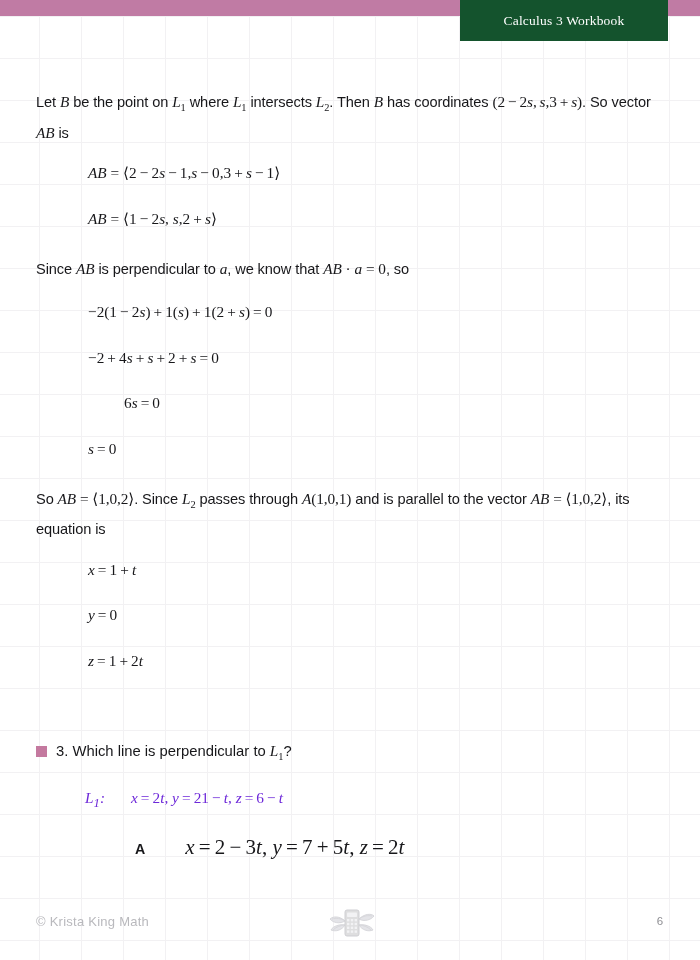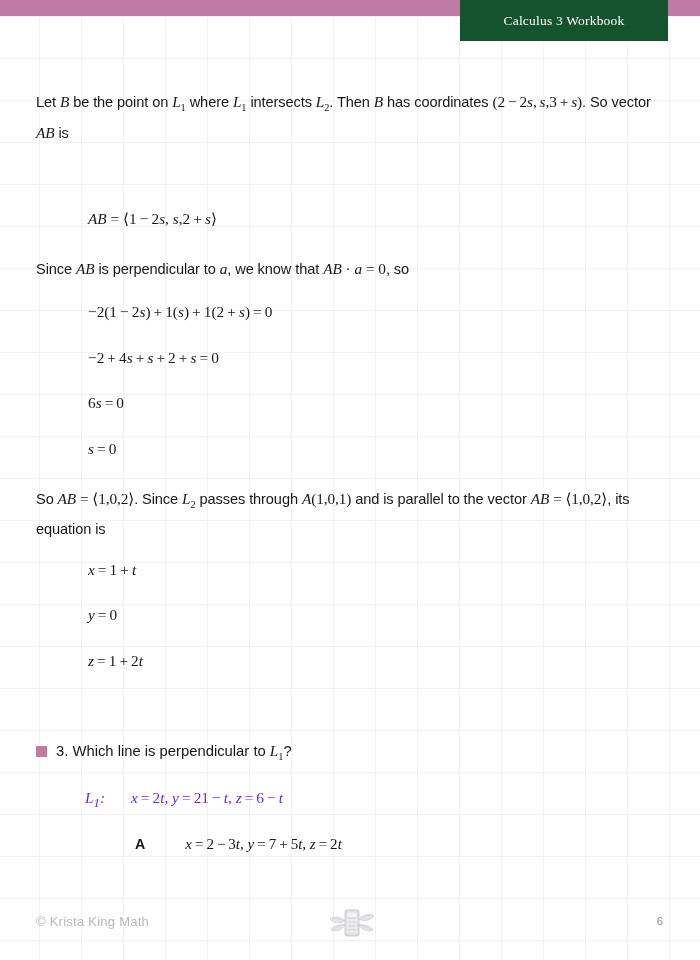--- a/index.html
+++ b/index.html
@@ -137,21 +137,21 @@
   }
   #choice-a .choice-letter {
     font-family: "Liberation Sans", sans-serif;
     font-weight: bold;
     font-size: 14.2px;
     color: #17171a;
   }
   #choice-a .gap { display: inline-block; width: 40px; }
   #choice-a .choice-body {
     font-family: "Liberation Serif", serif;
-    font-size: 15px;
+    font-size: 21px;
     color: #17171a;
   }
 
   
   #footer {
     position: absolute;
     left: 0; top: 900px;
     width: 700px; height: 60px;
     z-index: 2;
   }
@@ -187,35 +187,38 @@
 <div id="header-title-box">
   <span class="title-text">Calculus 3 Workbook</span>
 </div>
 
 <div id="content">
 
   <div class="para" id="para-1" style="top:78px;">
     <span>Let&nbsp;<span class="m">B</span> be the point on <span class="m">L<sub>1</sub></span> where <span class="m">L<sub>1</sub></span> intersects <span class="m">L<sub>2</sub></span>. Then <span class="m">B</span> has coordinates <span class="mu">(2 − 2<i>s</i>, <i>s</i>,3 + <i>s</i>)</span>. So vector <span class="m">AB</span> is</span>
   </div>
 
+  <div class="eqn" style="top:153px;">
+    <span class="m">AB</span> <span class="mu">=</span> <span class="mu">⟨2 − 2<i>s</i> − 1,<i>s</i> − 0,3 + <i>s</i> − 1⟩</span>
+  </div>
   <div class="eqn" style="top:199px;">
     <span class="m">AB</span> <span class="mu">=</span> <span class="mu">⟨1 − 2<i>s</i>, <i>s</i>,2 + <i>s</i>⟩</span>
   </div>
 
   <div class="para" id="para-2" style="top:245px;">
     <span>Since <span class="m">AB</span> is perpendicular to <span class="m">a</span>, we know that <span class="m">AB</span> <span class="mu">·</span> <span class="m">a</span> <span class="mu">= 0</span>, so</span>
   </div>
 
   <div class="eqn" style="top:292px;">
     <span class="mu">−2(1 − 2<i>s</i>) + 1(<i>s</i>) + 1(2 + <i>s</i>) = 0</span>
   </div>
   <div class="eqn" style="top:338px;">
     <span class="mu">−2 + 4<i>s</i> + <i>s</i> + 2 + <i>s</i> = 0</span>
   </div>
-  <div class="eqn" style="top:383px;">
+  <div class="eqn" style="top:383px;margin-left:36px;">
     <span class="mu">6<i>s</i> = 0</span>
   </div>
   <div class="eqn" style="top:429px;">
     <span class="mu"><i>s</i> = 0</span>
   </div>
 
   <div class="para" id="para-3" style="top:475px;">
     <span>So <span class="m">AB</span> <span class="mu">= ⟨1,0,2⟩</span>. Since <span class="m">L<sub>2</sub></span> passes through <span class="mu"><i>A</i>(1,0,1)</span> and is parallel to the vector <span class="m">AB</span> <span class="mu">= ⟨1,0,2⟩</span>, its equation is</span>
   </div>
 

